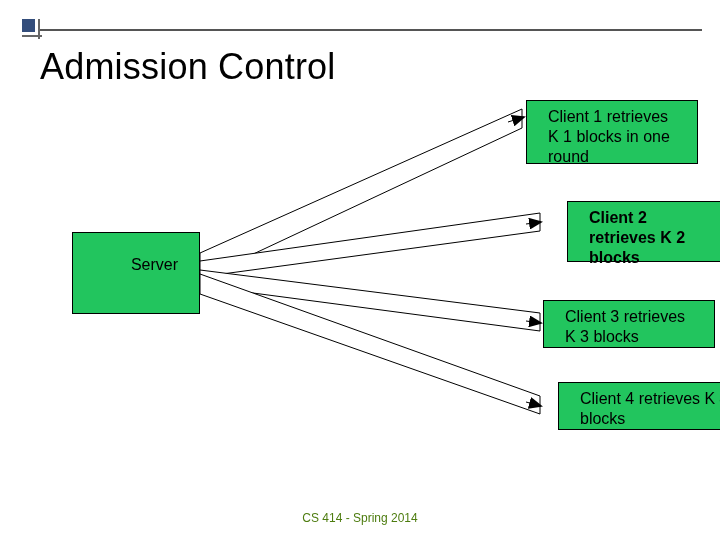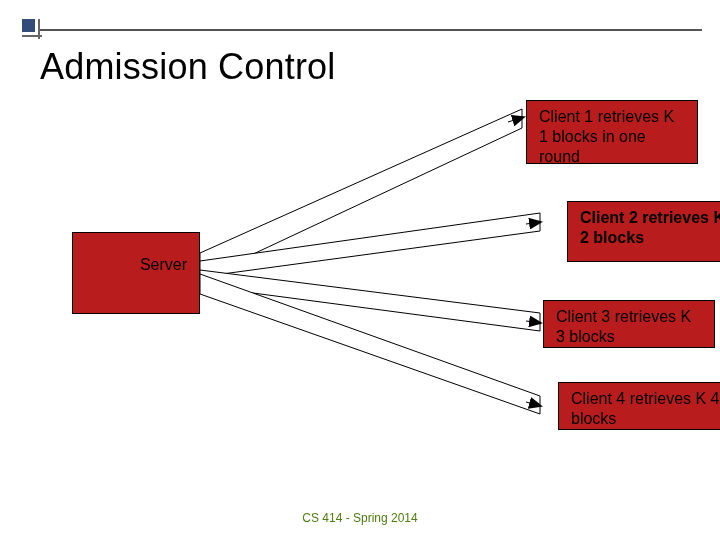--- a/index.html
+++ b/index.html
@@ -56,24 +56,24 @@
     left: 18px;
     top: 46px;
     font-size: 36px;
     font-weight: 400;
     letter-spacing: 0.2px;
     margin-left: 22px;
   }
   .box {
     position: absolute;
     border: 1px solid #000000;
-    background: #b91c1c;
+    background: #22c55e;
     font-size: 16px;
     line-height: 1.25;
-    padding: 6px 12px;
+    padding: 6px 21px;
     box-sizing: border-box;
   }
   .server-box {
     left: 72px;
     top: 232px;
     width: 128px;
     height: 82px;
     font-size: 16px;
     padding-top: 22px;
     text-align: right;

